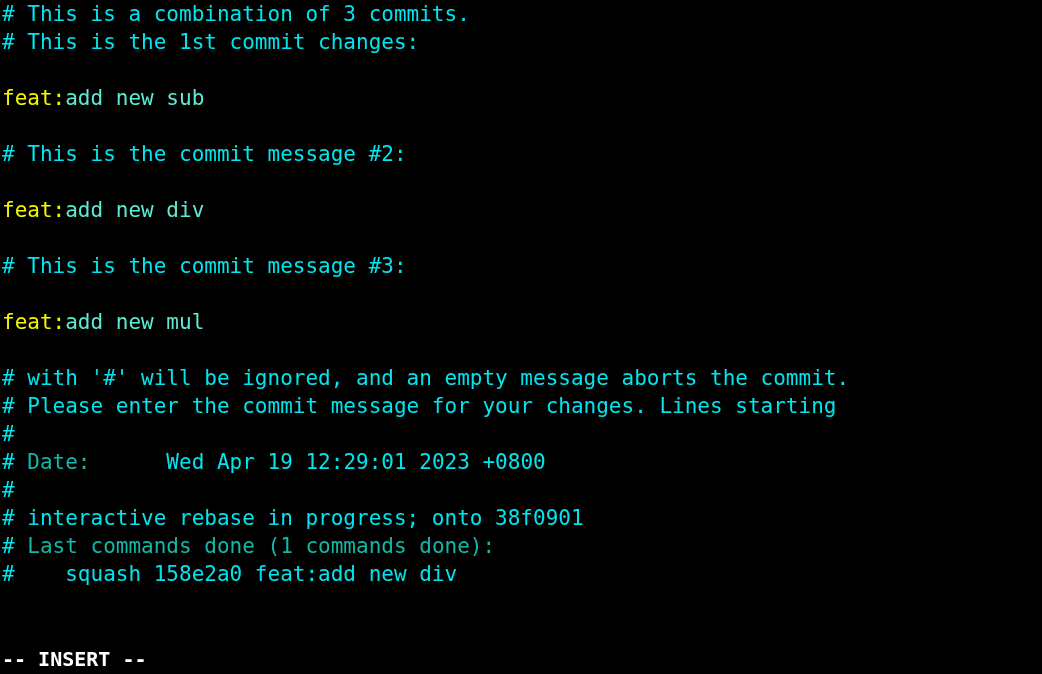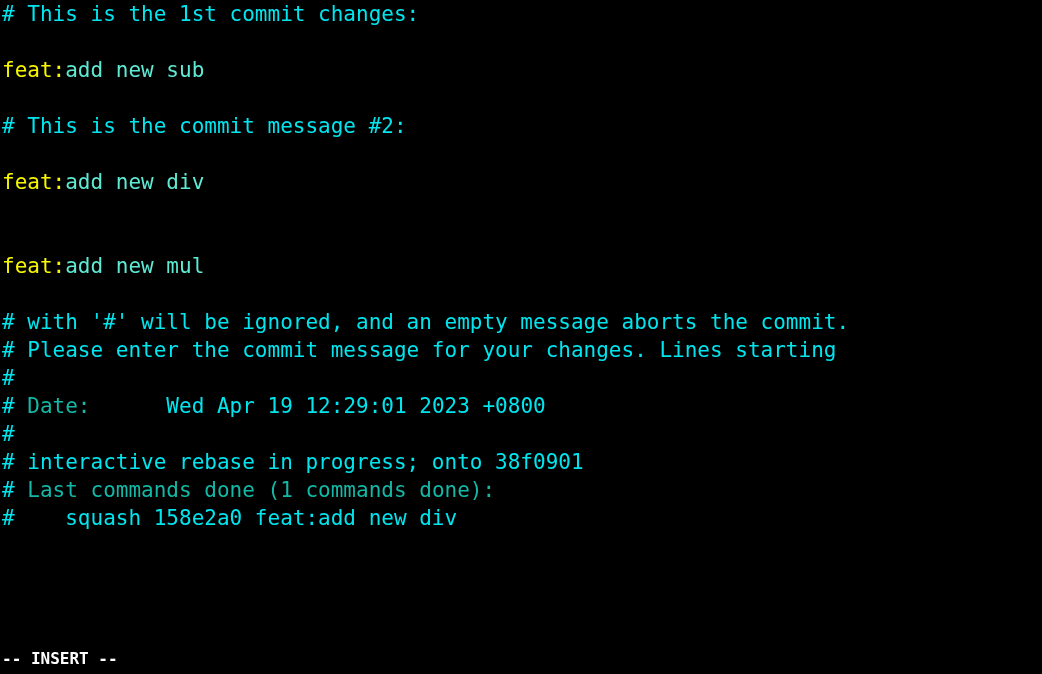--- a/index.html
+++ b/index.html
@@ -79,21 +79,21 @@
 
   
   #cmdline {
     position: absolute;
     left: 0;
     top: 644px;
     width: 1042px;
     height: 30px;
     background: #000000;
     color: #ffffff;
-    font-size: 16px;
+    font-size: 20px;
     line-height: 30px;
     white-space: pre;
     font-weight: bold;
     font-family: "DejaVu Sans Mono", "Liberation Mono", monospace;
   }
   #cmdline .mode {
     position: absolute;
     left: 2px;
     top: 0;
   }
@@ -112,28 +112,30 @@
     white-space: pre;
     margin-top: 29px;
   }
 </style>
 </head>
 <body>
 
 <div id="terminal">
 
   <div id="buffer">
+      <div class="line"><span class="seg c-comment"># This is a combination of 3 commits.</span></div>
       <div class="line"><span class="seg c-comment"># This is the 1st commit changes:</span></div>
       <div class="line">&nbsp;</div>
       <div class="line"><span class="seg c-keyword">feat:</span><span class="seg c-text">add new sub</span></div>
       <div class="line">&nbsp;</div>
       <div class="line"><span class="seg c-comment"># This is the commit message #2:</span></div>
       <div class="line">&nbsp;</div>
       <div class="line"><span class="seg c-keyword">feat:</span><span class="seg c-text">add new div</span></div>
       <div class="line">&nbsp;</div>
+      <div class="line"><span class="seg c-comment"># This is the commit message #3:</span></div>
       <div class="line">&nbsp;</div>
       <div class="line"><span class="seg c-keyword">feat:</span><span class="seg c-text">add new mul</span></div>
       <div class="line">&nbsp;</div>
       <div class="line"><span class="seg c-comment"># with '#' will be ignored, and an empty message aborts the commit.</span></div>
       <div class="line"><span class="seg c-comment"># Please enter the commit message for your changes. Lines starting</span></div>
       <div class="line"><span class="seg c-comment">#</span></div>
       <div class="line"><span class="seg c-comment"># </span><span class="seg c-special">Date:</span><span class="seg c-comment">      Wed Apr 19 12:29:01 2023 +0800</span></div>
       <div class="line"><span class="seg c-comment">#</span></div>
       <div class="line"><span class="seg c-comment"># interactive rebase in progress; onto 38f0901</span></div>
       <div class="line"><span class="seg c-comment"># </span><span class="seg c-special">Last commands done (1 commands done):</span></div>

